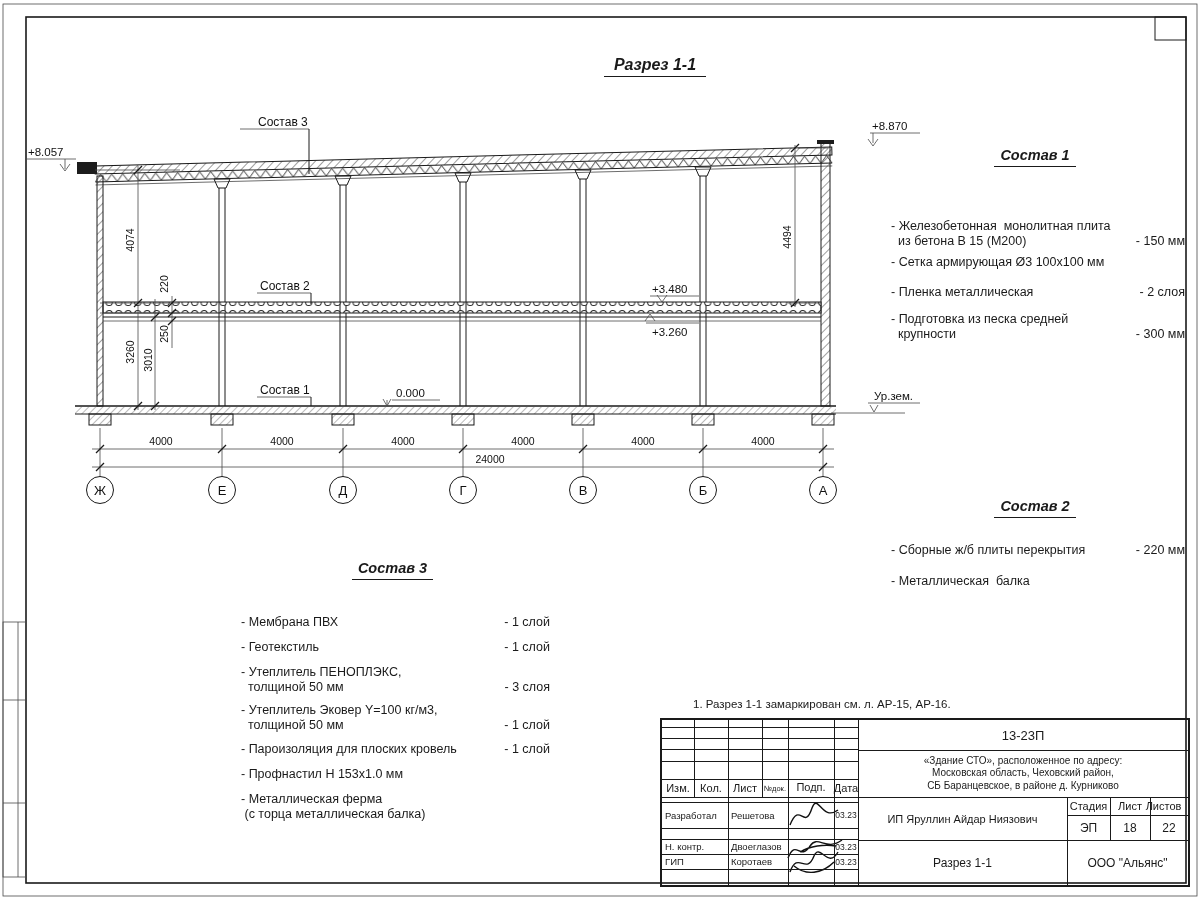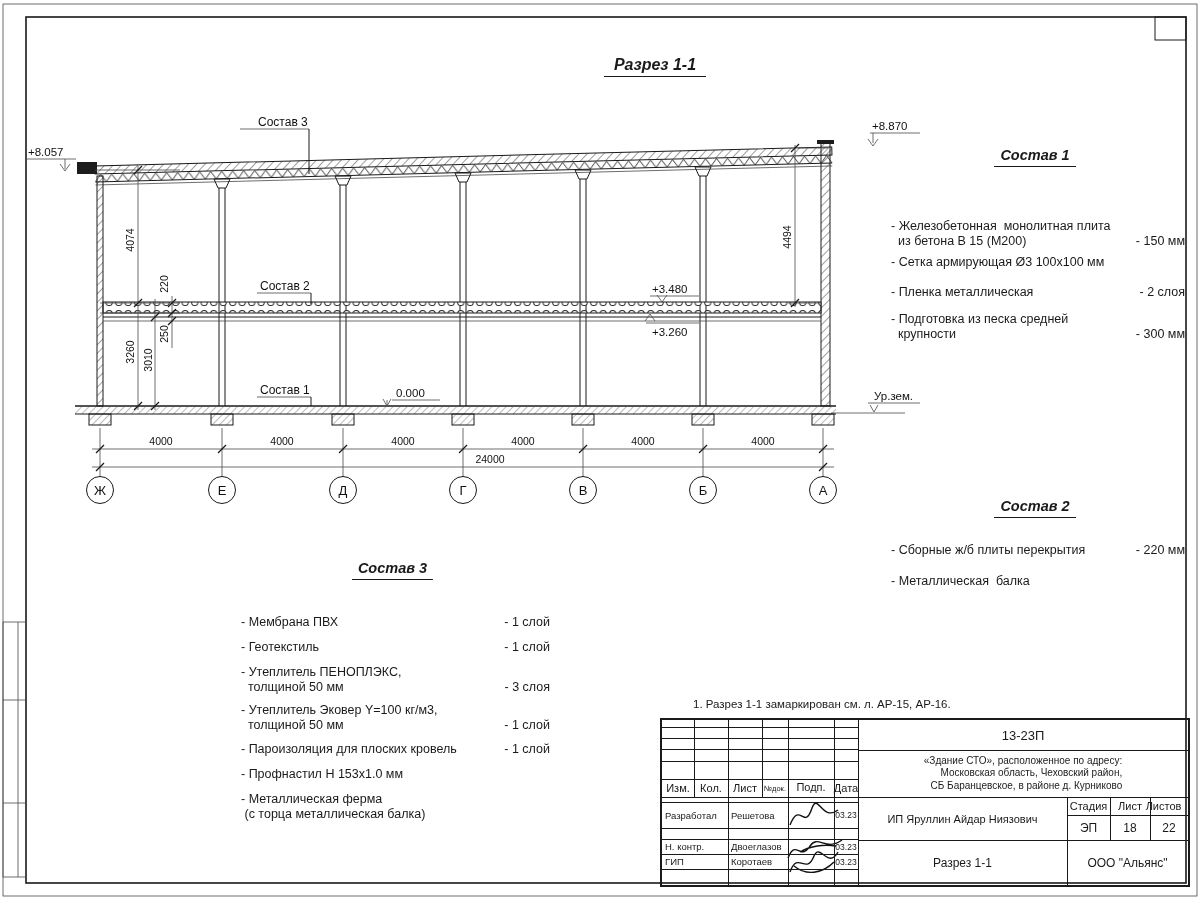--- a/index.html
+++ b/index.html
@@ -24,21 +24,21 @@
   .sostav h3 span{display:inline-block;border-bottom:1.2px solid #1a1a1a;padding:0 6px 2px;}
   .li{position:absolute;left:6px;right:0;display:flex;justify-content:space-between;align-items:flex-end;}
   .li-t{white-space:pre-wrap;}
   .li-v{white-space:nowrap;padding-left:8px;}
   #note{left:658px;top:698px;font-size:11.5px;margin-left:35px;}
   
   #tblock{left:660px;top:718px;width:526px;height:165px;border:2px solid #1a1a1a;font-size:11px;}
   .hl,.vl{position:absolute;background:#1a1a1a;}
   .hl{height:1px;}
   .vl{width:1px;}
-  .tcell{position:absolute;display:flex;align-items:center;justify-content:center;text-align:right;}
+  .tcell{position:absolute;display:flex;align-items:center;justify-content:center;text-align:center;}
   .left{justify-content:flex-start;text-align:left;padding-left:3px;}
 </style>
 </head>
 <body>
 
 <div id="sheet">
 
 <svg id="linework" viewBox="0 0 1200 900">
   <defs>
     <pattern id="hat" width="6" height="6" patternUnits="userSpaceOnUse" patternTransform="rotate(45)">

